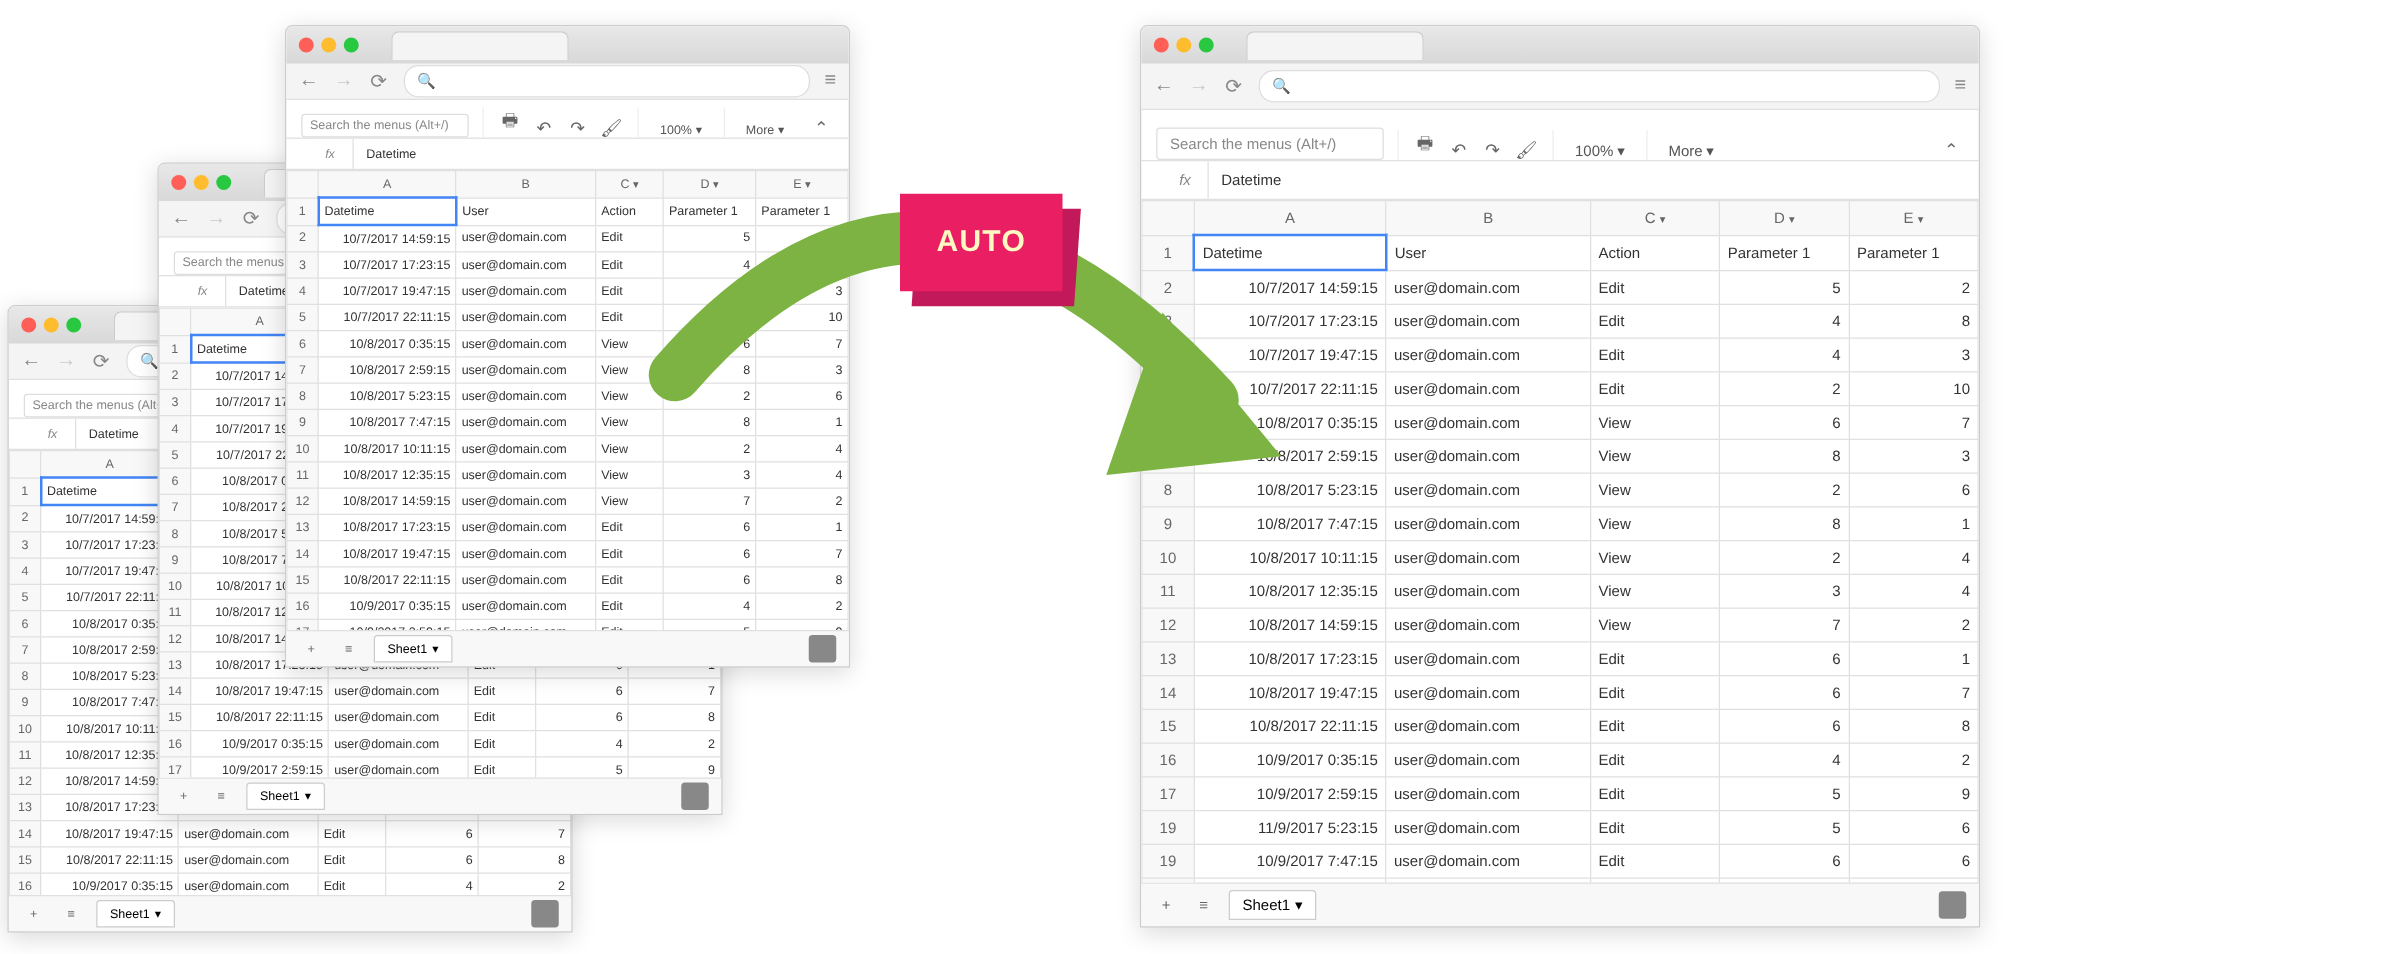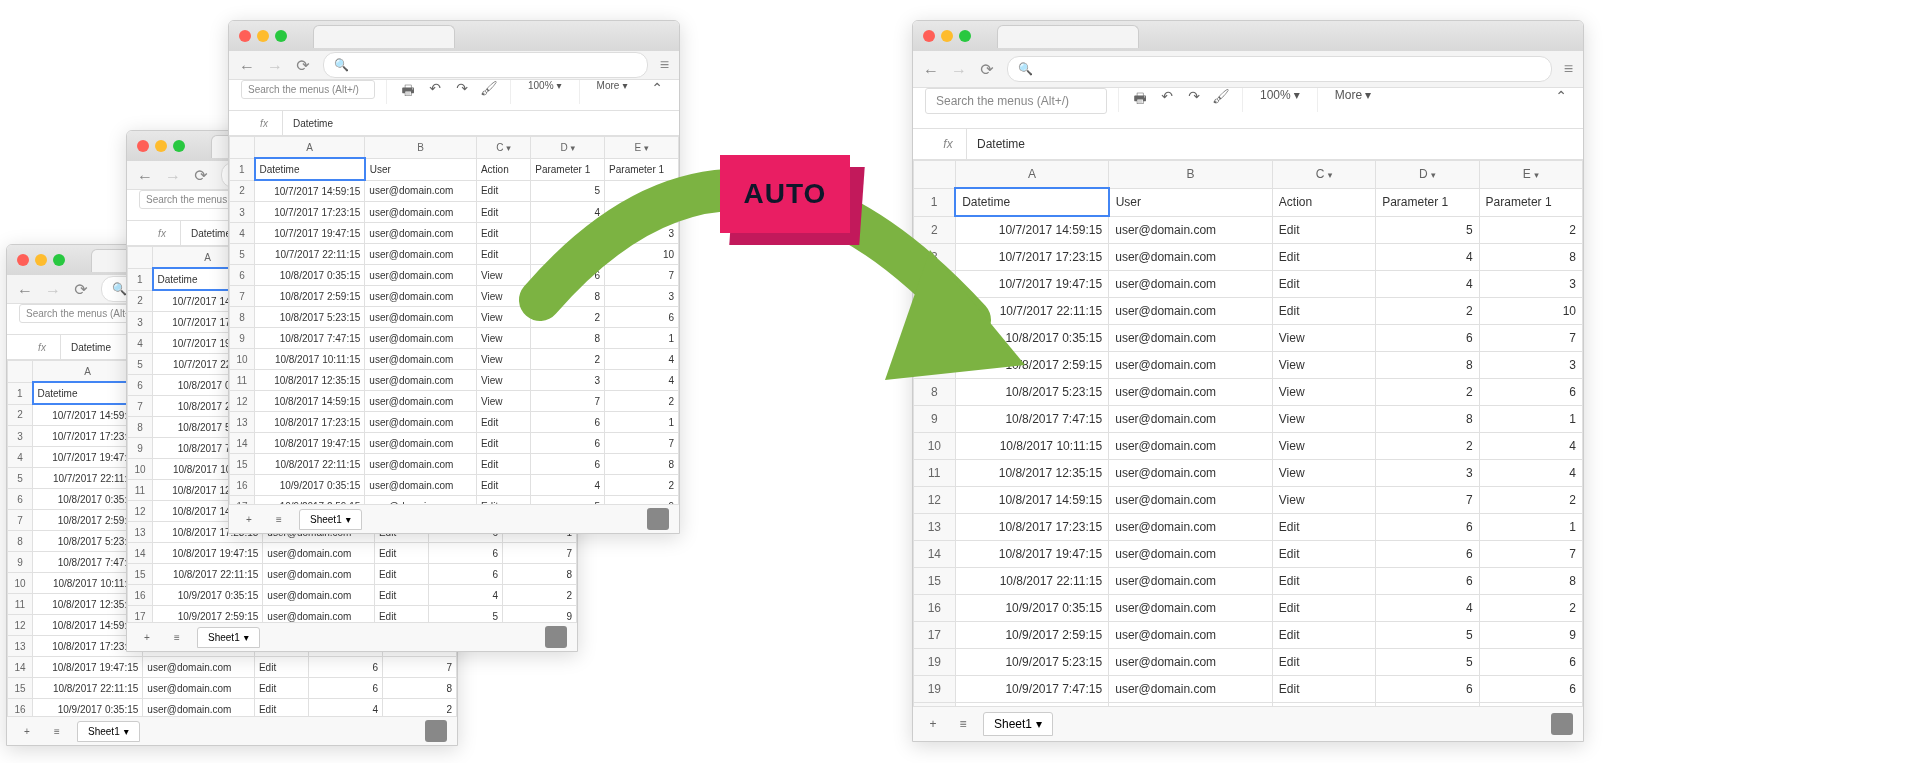--- a/index.html
+++ b/index.html
@@ -5,21 +5,21 @@
 body { margin:0; padding:0; font-family:Arial,Helvetica,sans-serif; background:#fff; width:1920px; height:763px; position:relative; overflow:hidden; }
 .browser { position:absolute; background:#fff; border:1px solid #ccc; border-radius:6px 6px 0 0; box-shadow:0 4px 20px rgba(0,0,0,0.15); overflow:hidden; display:flex; flex-direction:column; }
 .tabbar { height:30px; background:linear-gradient(#e8e8e8,#d8d8d8); display:flex; align-items:center; padding:0 10px; gap:6px; }
 .traffic { width:12px; height:12px; border-radius:50%; }
 .t-red { background:#ff5f57; } .t-yel { background:#febc2e; } .t-grn { background:#28c840; }
 .tab-shape { margin-left:20px; width:140px; height:22px; background:#f4f4f4; border-radius:6px 6px 0 0; border:1px solid #ccc; border-bottom:none; flex-shrink:0; }
 .addr { height:36px; background:#f4f4f4; display:flex; align-items:center; padding:0 10px; gap:12px; border-bottom:1px solid #e0e0e0; }
 .nav-icon { color:#888; font-size:16px; width:16px; text-align:center; }
 .url-field { flex:1; height:24px; background:#fff; border:1px solid #ddd; border-radius:12px; display:flex; align-items:center; padding:0 10px; color:#888; font-size:12px; }
 .menu-icon { color:#888; font-size:16px; }
-.toolbar { height:40px; display:flex; align-items:flex-start; padding:0 12px; gap:7px; border-bottom:1px solid #e0e0e0; font-size:12px; color:#555; }
+.toolbar { height:40px; display:flex; align-items:flex-end; padding:0 12px; gap:7px; border-bottom:1px solid #e0e0e0; font-size:12px; color:#555; }
 .search-menus { border:1px solid #ddd; border-radius:3px; padding:5px 10px; color:#888; width:160px; font-size:12px; }
 .tb-sep { width:1px; height:24px; background:#eee; margin:0 4px; }
 .tb-icon { width:20px; text-align:center; color:#666; font-size:14px; }
 .tb-text { padding:0 6px; display:flex; align-items:center; gap:3px; }
 .fx-row { height:30px; display:flex; align-items:center; border-bottom:1px solid #e0e0e0; font-size:12px; }
 .fx-label { width:36px; text-align:center; color:#888; font-style:italic; border-right:1px solid #e0e0e0; height:100%; display:flex; align-items:center; justify-content:center;padding-left:17px; }
 .fx-val { padding:0 10px; color:#333; }
 .sheet { flex:1; overflow:hidden; position:relative; }
 table { border-collapse:collapse; width:100%; font-size:12px; color:#333; }
 th, td { border:1px solid #e0e0e0; padding:3px 6px; height:20px; text-align:left; white-space:nowrap; }
@@ -36,21 +36,21 @@
 .small table { font-size:10px; }
 .small th, .small td { padding:2px 4px; height:16px; }
 .small .toolbar { height:30px; font-size:10px; }
 .small .search-menus { font-size:10px; padding:3px 6px; width:120px; }
 .small .addr { height:28px; }
 .small .fx-row { height:24px; font-size:10px; }
 .small .bottom { height:28px; font-size:10px; }
 
 .auto-badge { position:absolute; left:720px; top:155px; width:140px; height:90px; z-index:100; }
 .auto-badge .back { position:absolute; left:12px; top:12px; width:130px; height:78px; background:#c2195b; transform:skewX(-4deg); }
-.auto-badge .front { position:absolute; left:0; top:0; width:130px; height:78px; background:#e91e63; display:flex; align-items:center; justify-content:center; color:#0f172a; font-weight:bold; font-size:28px; letter-spacing:1px; }
+.auto-badge .front { position:absolute; left:0; top:0; width:130px; height:78px; background:#e91e63; display:flex; align-items:center; justify-content:center; color:#fef9c3; font-weight:bold; font-size:24px; letter-spacing:1px; }
 
 .arrow { position:absolute; left:480px; top:100px; width:600px; height:350px; z-index:50; pointer-events:none; }
 </style>
 </head>
 <body>
 
 <div class="browser small" style="left:6px; top:244px; width:450px; height:500px; z-index:1;">
   <div class="tabbar">
     <div class="traffic t-red"></div>
     <div class="traffic t-yel"></div>
@@ -823,21 +823,21 @@
           <tr>
             <td class="rowhdr">17</td>
             <td class="num">10/9/2017 2:59:15</td>
             <td>user@domain.com</td>
             <td>Edit</td>
             <td class="num">5</td>
             <td class="num">9</td>
           </tr>
           <tr>
             <td class="rowhdr">19</td>
-            <td class="num">10/9/2017 5:23:15</td>
+            <td class="num">11/9/2017 5:23:15</td>
             <td>user@domain.com</td>
             <td>Edit</td>
             <td class="num">5</td>
             <td class="num">6</td>
           </tr>
           <tr>
             <td class="rowhdr">19</td>
             <td class="num">10/9/2017 7:47:15</td>
             <td>user@domain.com</td>
             <td>Edit</td>

